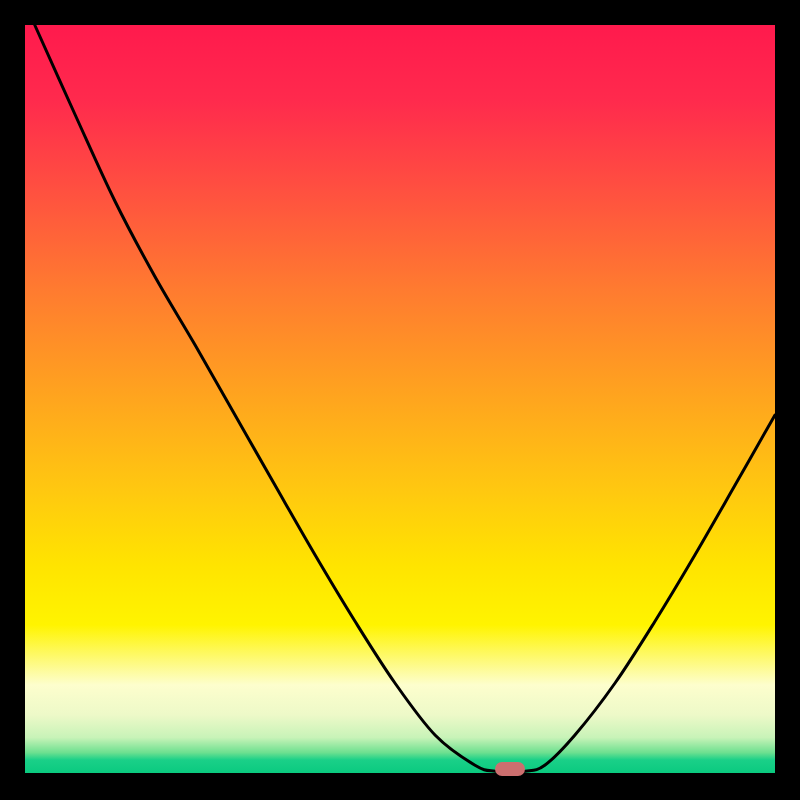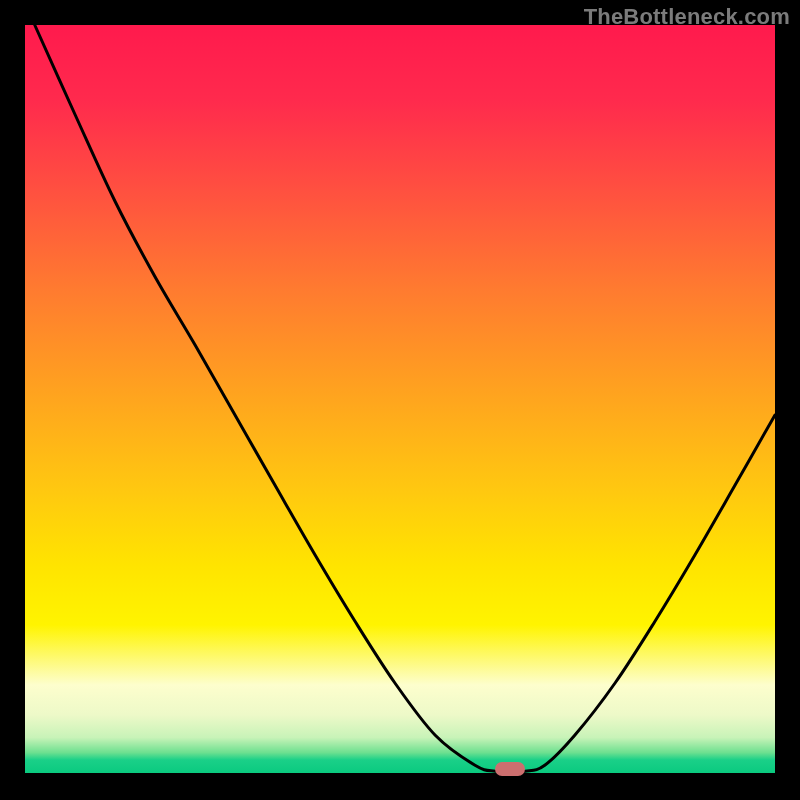--- a/index.html
+++ b/index.html
@@ -78,14 +78,13 @@
 <body>
 
 <div class="frame">
   <div class="plot-area">
     <svg class="curve" viewBox="0 0 750 750" preserveAspectRatio="none">
       <path id="curve-path" d="M 9.75 0.00 C 16.50 15.00, 36.88 60.63, 50.25 90.00 C 63.63 119.38, 76.75 149.38, 90.00 176.25 C 103.25 203.13, 116.38 227.25, 129.75 251.25 C 143.13 275.25, 156.88 297.13, 170.25 320.25 C 183.63 343.38, 196.75 366.75, 210.00 390.00 C 223.25 413.25, 236.38 436.38, 249.75 459.75 C 263.13 483.13, 276.88 507.50, 290.25 530.25 C 303.63 553.00, 316.75 575.00, 330.00 596.25 C 343.25 617.50, 356.38 638.75, 369.75 657.75 C 383.13 676.75, 396.88 696.50, 410.25 710.25 C 423.63 724.00, 440.00 734.25, 450.00 740.25 C 460.00 746.25, 461.88 745.25, 470.25 746.25 C 478.63 747.25, 492.00 747.25, 500.25 746.25 C 508.50 745.25, 511.50 746.25, 519.75 740.25 C 528.00 734.25, 538.00 724.00, 549.75 710.25 C 561.50 696.50, 576.88 676.75, 590.25 657.75 C 603.63 638.75, 616.75 617.50, 630.00 596.25 C 643.25 575.00, 656.38 553.00, 669.75 530.25 C 683.13 507.50, 696.88 483.13, 710.25 459.75 C 723.63 436.38, 743.38 401.63, 750.00 390.00" stroke="#000" stroke-width="3" fill="none" stroke-linecap="round" stroke-linejoin="round"></path>
     </svg>
     <div class="baseline"></div>
     <div id="marker" class="marker" style="left: 485.25px; top: 744px; background: rgb(204, 111, 111);"></div>
   </div>
-  <div class="watermark">TheBottleneck.com</div>
 </div>
 
 </body></html>

